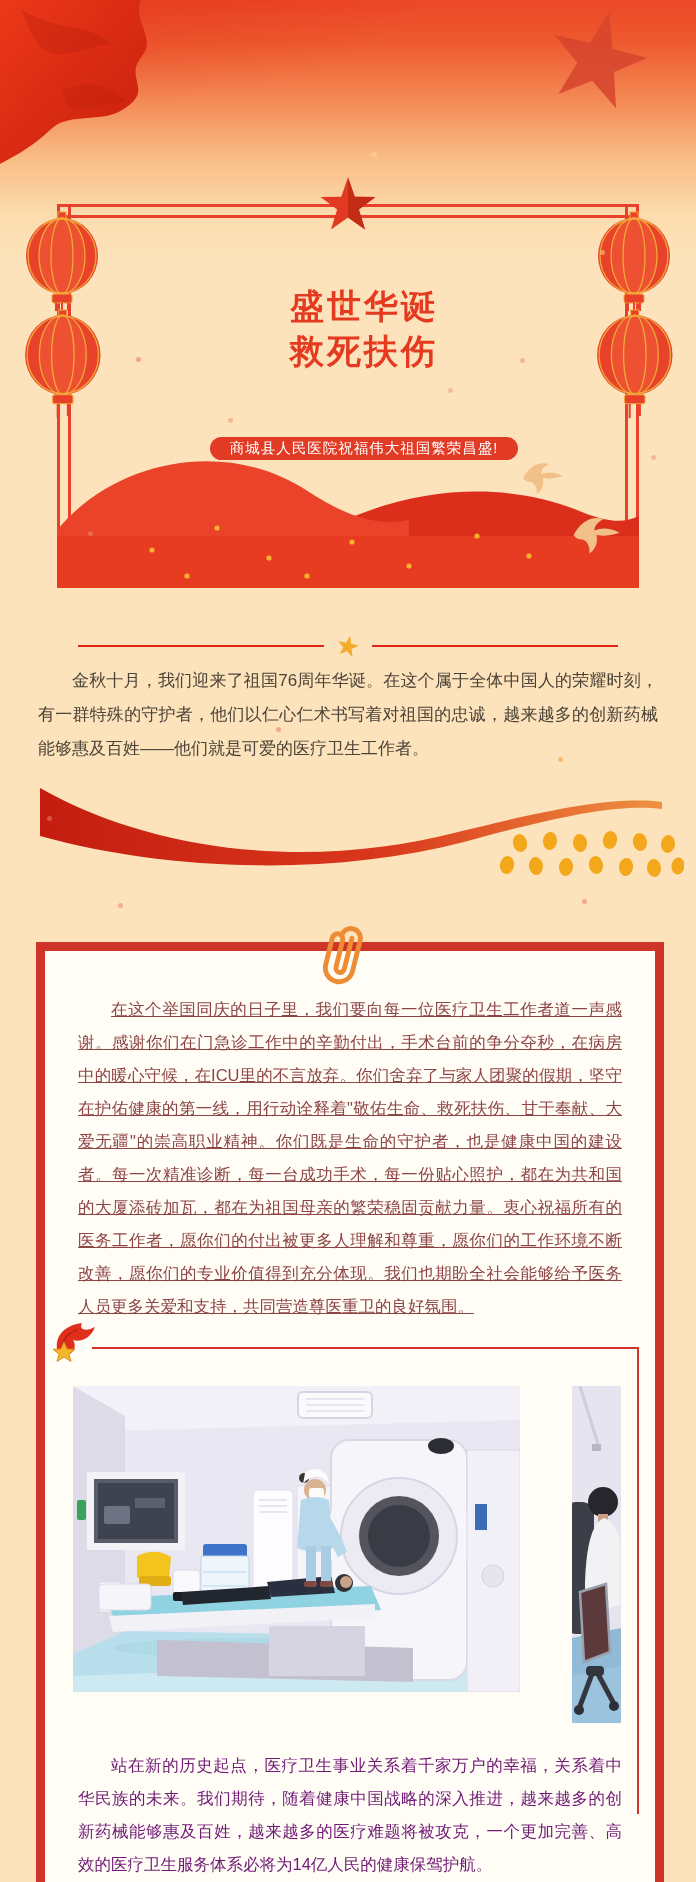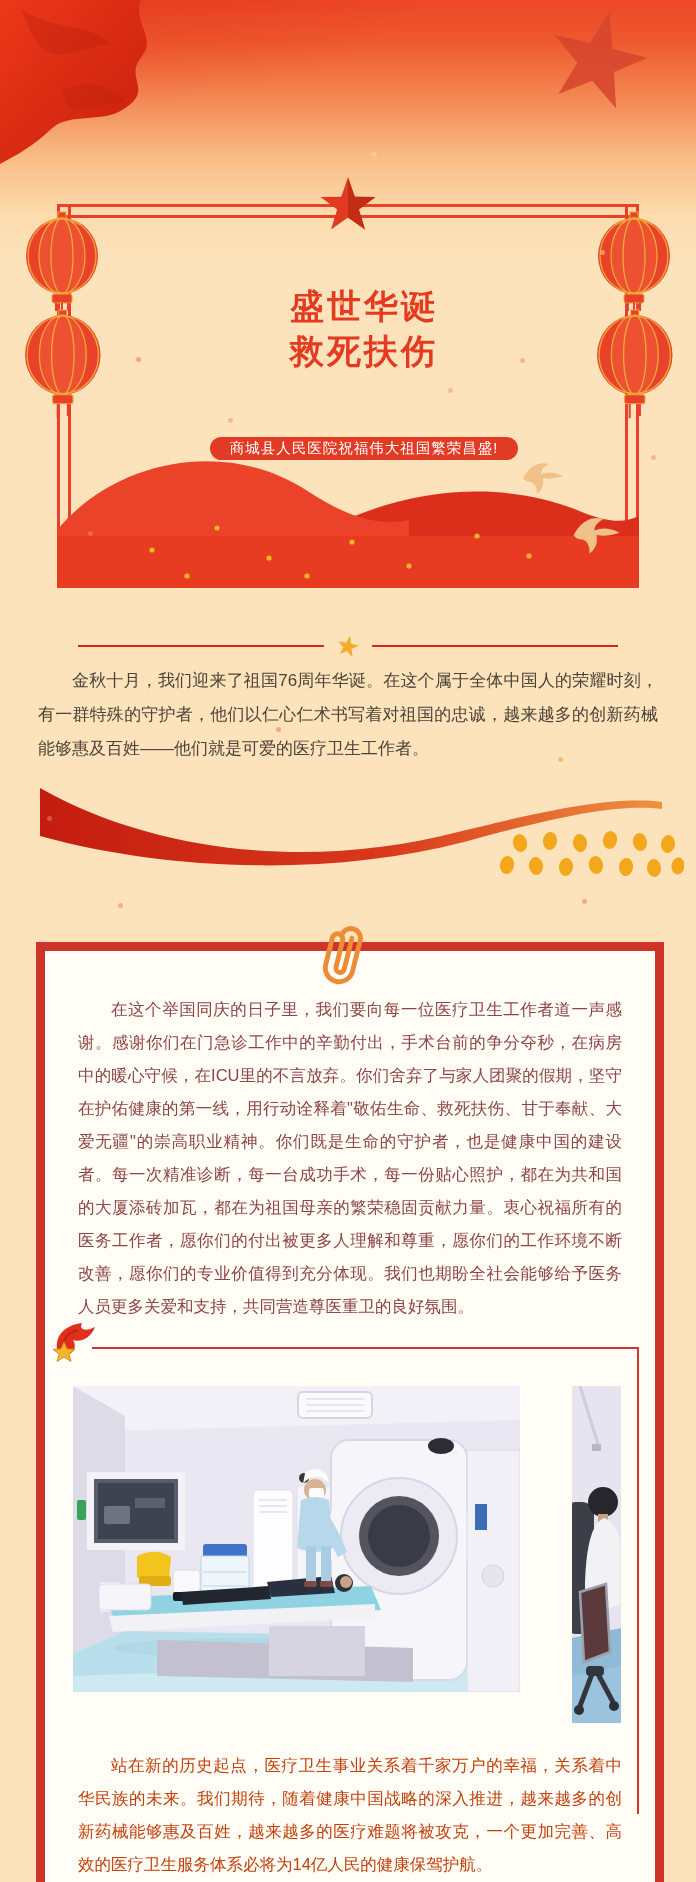--- a/index.html
+++ b/index.html
@@ -43,28 +43,28 @@
           276px 727px 0 rgba(236,130,100,.6),47px 816px 0 rgba(236,130,100,.55),
           558px 757px 0 rgba(244,178,92,.8),118px 903px 0 rgba(236,130,100,.55),
           582px 899px 0 rgba(236,130,100,.6),338px 300px 0 rgba(250,200,140,.8),
           520px 358px 0 rgba(240,150,110,.6),600px 250px 0 rgba(250,190,120,.7),
           228px 418px 0 rgba(240,150,110,.55),448px 388px 0 rgba(240,150,110,.5),
           651px 455px 0 rgba(240,150,110,.55),372px 152px 0 rgba(252,205,140,.9);}
   
   .card{position:absolute;left:36px;top:942px;width:628px;height:1000px;box-sizing:border-box;
         border:9px solid #cf3429;background:#fffdf6;padding:42px 33px 0 33px;}
   .clip{position:absolute;left:316px;top:918px;width:58px;height:70px;transform:rotate(14deg);z-index:5;}
-  .body-p{margin:0;color:#8d4545;font-size:16.5px;line-height:33px;text-align:justify;text-indent:2em;}
+  .body-p{margin:0;color:#8d4545;font-size:16.5px;line-height:33px;text-align:justify;text-indent:2em;text-decoration:underline;}
   .leaf{position:absolute;left:6px;top:370px;width:46px;height:42px;}
   .photo-frame{position:absolute;left:47px;top:396px;width:545px;height:465px;
                border-top:2px solid #d0342c;border-right:2px solid #d0342c;}
   .photo-main{position:absolute;left:28px;top:435px;width:447px;height:306px;overflow:hidden;}
   .photo-side{position:absolute;left:527px;top:435px;width:49px;height:337px;overflow:hidden;}
   .closing-p{position:absolute;left:33px;top:798px;width:544px;margin:0;
-             color:#c2410c;font-size:16.5px;line-height:33px;text-align:justify;text-indent:2em;}
+             color:#701a75;font-size:16.5px;line-height:33px;text-align:justify;text-indent:2em;}
   svg{display:block}
 </style>
 </head>
 <body>
 
 <div class="page">
 
   <div class="hero">
     <svg class="flag" viewBox="0 0 256 190">
       <defs>

